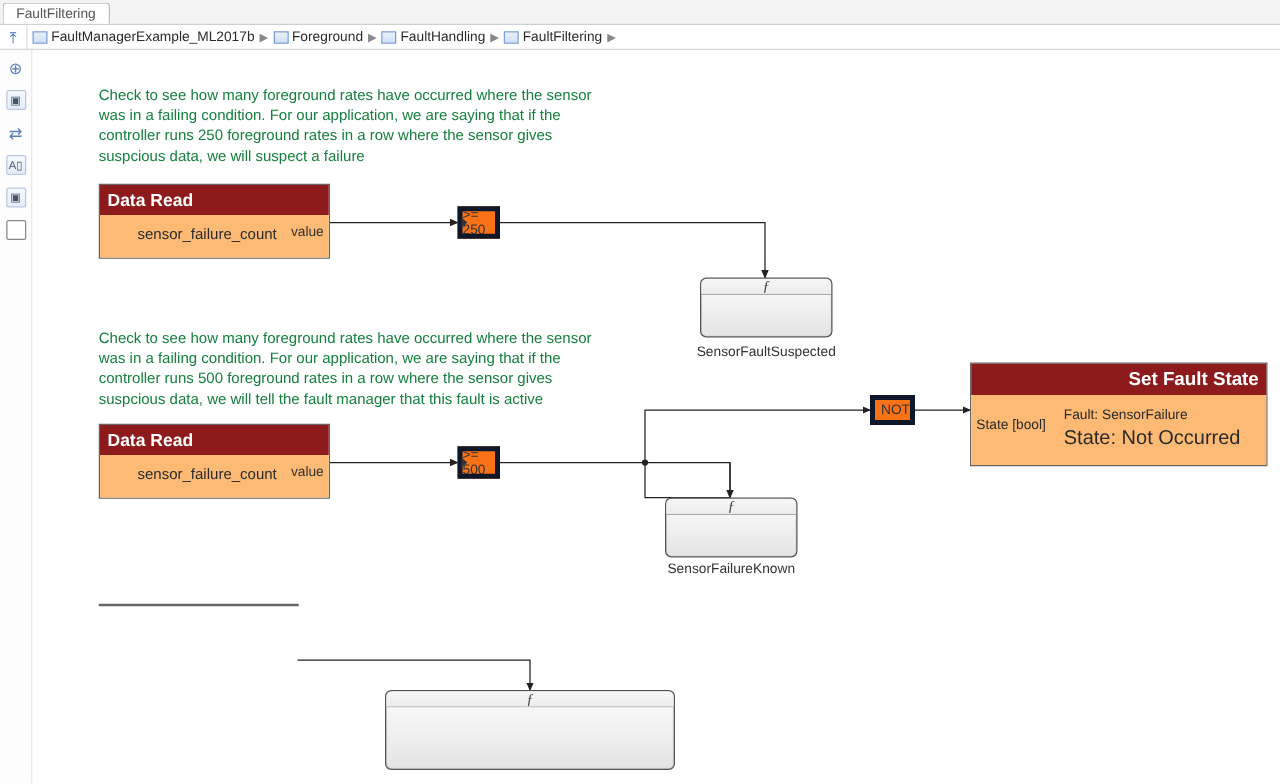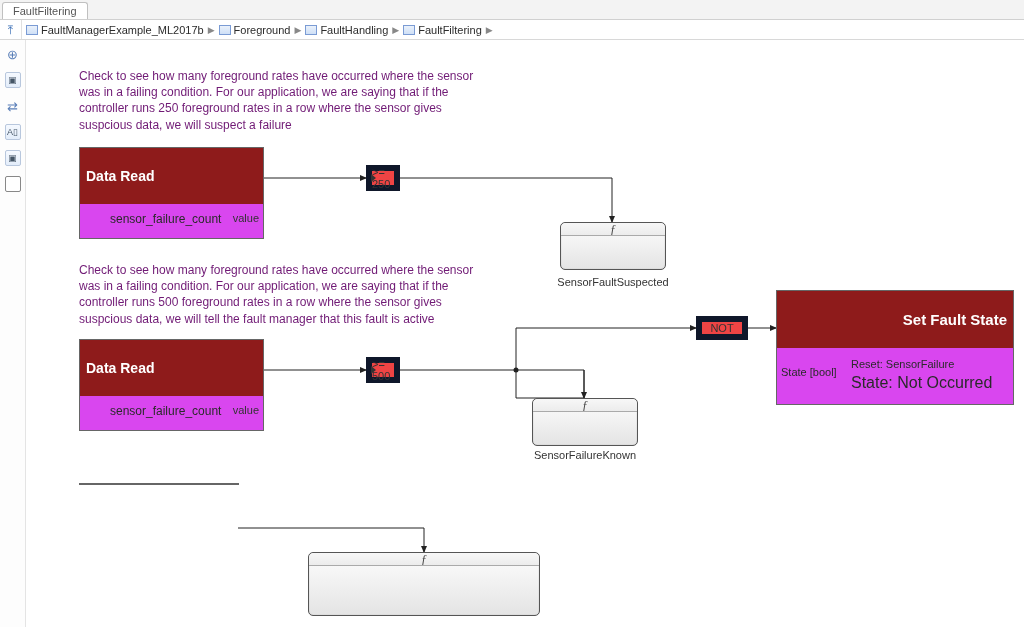--- a/index.html
+++ b/index.html
@@ -18,31 +18,31 @@
 
   
   .main{position:absolute;top:40px;left:0;right:0;bottom:0;display:flex}
   .tool-col{width:26px;border-right:1px solid #e4e4e4;display:flex;flex-direction:column;align-items:center;padding-top:6px;gap:10px;background:#fdfdfd}
   .tool{width:16px;height:16px;border:1px solid #b8c7dd;background:linear-gradient(#f5f9ff,#e3edfa);border-radius:2px;cursor:pointer;display:flex;align-items:center;justify-content:center;font-size:9px;color:#456}
   .tool.plain{border:none;background:none;font-size:13px;color:#5a7fb8}
   .tool.box{border:1px solid #888;background:#fff}
 
   .canvas{flex:1;position:relative;background:#fff}
 
-  .note{position:absolute;font-size:12px;line-height:1.35;color:#701a75;max-width:400px}
+  .note{position:absolute;font-size:12px;line-height:1.35;color:#15803d;max-width:400px}
 
   
   .goldbox{position:absolute;border:1px solid #666}
-  .goldbox .hdr{background:#8e1b1b;color:#fff;font-weight:bold;font-size:14px;padding:20px 6px}
-  .goldbox .body{background:#d946ef;padding:4px 6px;font-size:12px;color:#2a2a2a}
+  .goldbox .hdr{background:#8e1b1b;color:#fff;font-weight:bold;font-size:14px;padding:4px 6px}
+  .goldbox .body{background:#fdba74;padding:4px 6px;font-size:12px;color:#2a2a2a}
   .goldbox .body.small{font-size:11px;line-height:1.3}
   .goldbox .port{position:absolute;right:4px;font-size:11px;color:#333}
 
   
-  .smblk{position:absolute;border:6px solid #0f172a;background:#ef4444;font-size:11px;display:flex;align-items:center;justify-content:center}
+  .smblk{position:absolute;border:4px solid #0f172a;background:#f97316;font-size:11px;display:flex;align-items:center;justify-content:flex-end}
   .smblk .tri{position:absolute;left:-1px;top:50%;transform:translateY(-50%);width:0;height:0;border-top:4px solid transparent;border-bottom:4px solid transparent;border-left:5px solid #333}
 
   
   .fcall{position:absolute;border:1px solid #555;border-radius:5px;background:linear-gradient(#fdfdfd,#e4e4e4);box-shadow:inset 0 0 1px #999}
   .fcall .bar{height:13px;border-bottom:1px solid #aaa;display:flex;justify-content:center;align-items:center;font-style:italic;font-family:'Times New Roman',serif;font-size:12px;color:#444;border-radius:5px 5px 0 0;background:linear-gradient(#f7f7f7,#ececec)}
   .fcall-label{position:absolute;font-size:11px;color:#333;text-align:center;width:160px}
 
   svg.wires{position:absolute;top:0;left:0;pointer-events:none}
 </style>
 </head>
@@ -149,29 +149,29 @@
       <span>&gt;= 500</span>
     </div>
 
     <div class="fcall" style="left:506px;top:358px;width:106px;height:48px">
       <div class="bar">
           <span>ƒ</span>
         </div>
     </div>
     <div class="fcall-label" style="left:479px;top:409px">SensorFailureKnown</div>
 
-    <div class="smblk" style="left:670px;top:276px;width:52px;height:24px">
+    <div class="smblk" style="left:670px;top:276px;width:36px;height:24px">
       <span>NOT</span>
     </div>
 
     <div class="goldbox" style="left:750px;top:250px;width:238px">
       <div class="hdr" style="text-align:right;font-size:15px">Set Fault State</div>
       <div class="body" style="height:56px;position:relative">
         <span style="position:absolute;left:4px;top:18px;font-size:11px">State [bool]</span>
-        <span style="position:absolute;left:74px;top:10px;font-size:11px">Reset: SensorFailure</span>
+        <span style="position:absolute;left:74px;top:10px;font-size:11px">Fault: SensorFailure</span>
         <span style="position:absolute;left:74px;top:26px;font-size:16px">State: Not Occurred</span>
       </div>
     </div>
 
 
     <div class="goldbox" style="left:53px;top:443px;width:160px">
     </div>
 
     <div class="fcall" style="left:282px;top:512px;width:232px;height:64px">
       <div class="bar">

